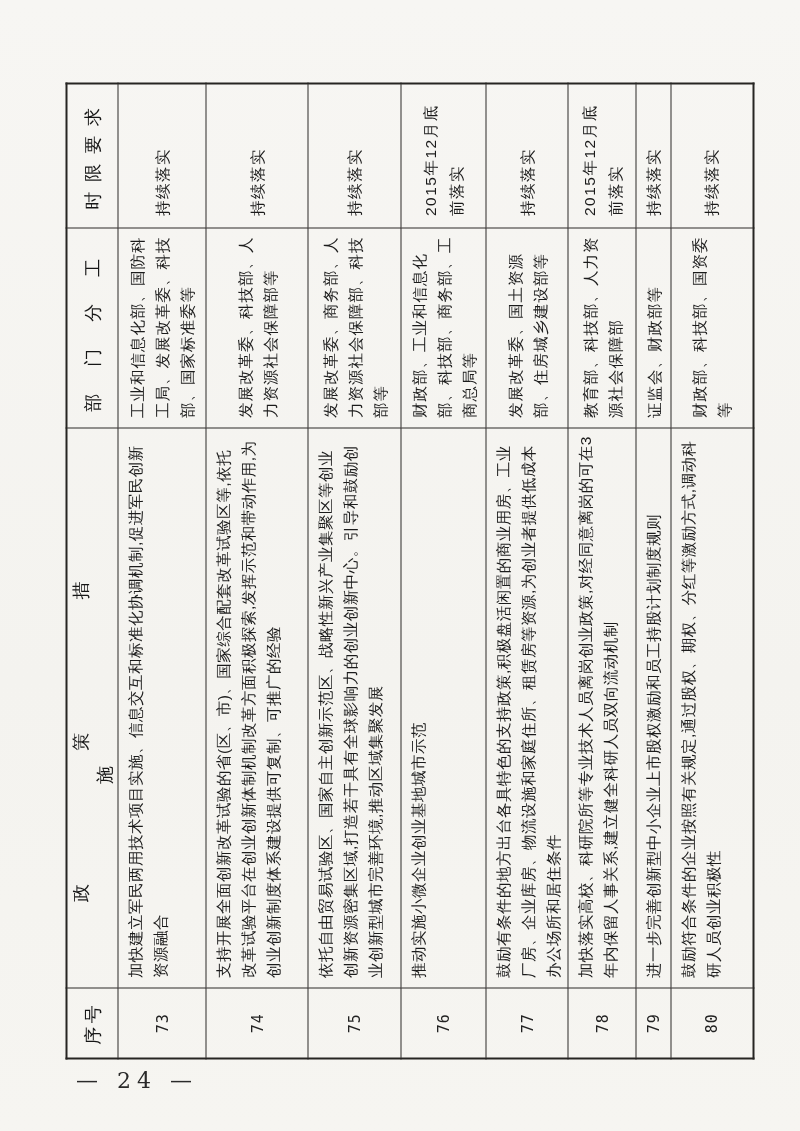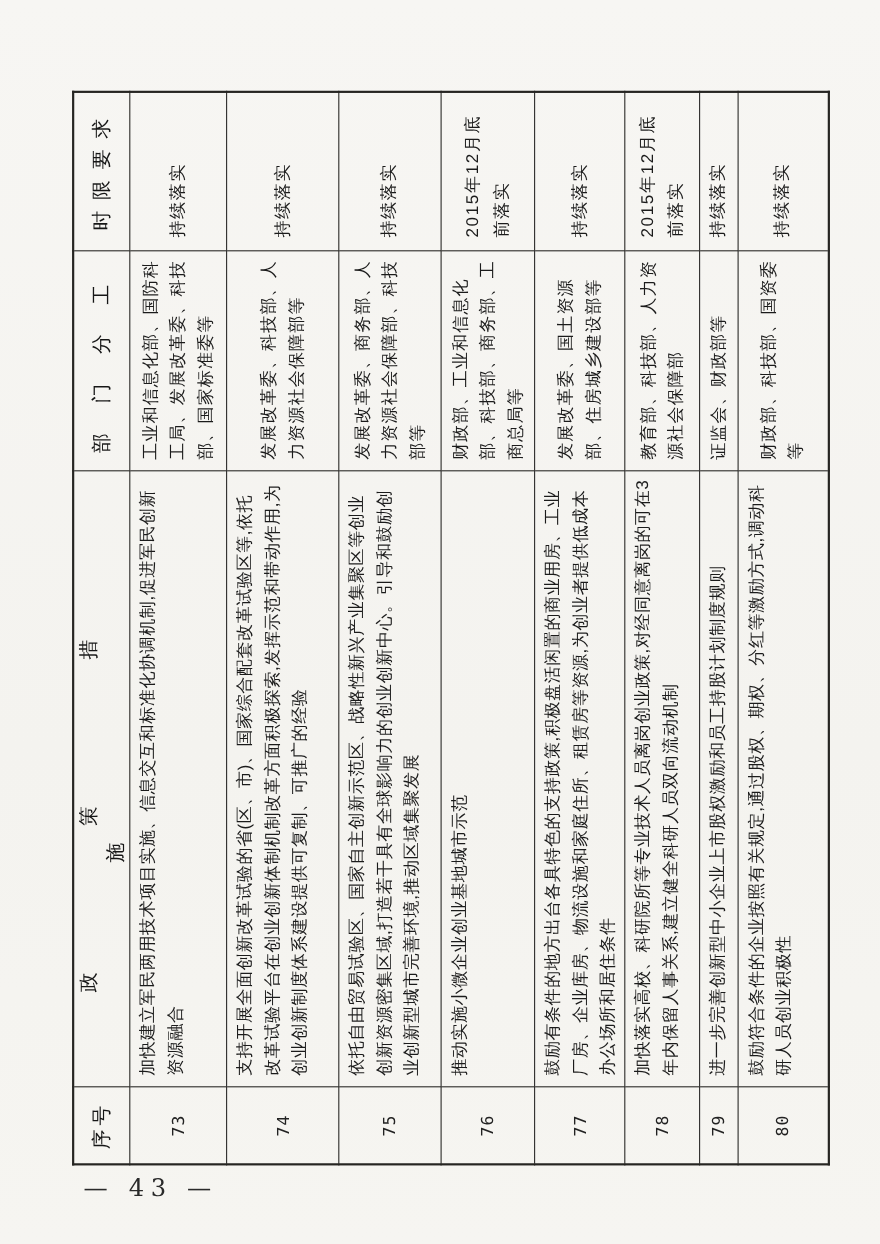--- a/index.html
+++ b/index.html
@@ -162,15 +162,15 @@
       <tr class="r80">
         <td class="c-serial">80</td>
         <td class="c-policy">鼓励符合条件的企业按照有关规定,通过股权、期权、分红等激励方式,调动科研人员创业积极性</td>
         <td class="c-dept">财政部、科技部、国资委等</td>
         <td class="c-deadline">持续落实</td>
       </tr>
     </tbody>
       </table>
   </div>
 
-  <div class="page-number">— 43 —</div>
+  <div class="page-number">— 24 —</div>
 
 </div>
 
 </body></html>

